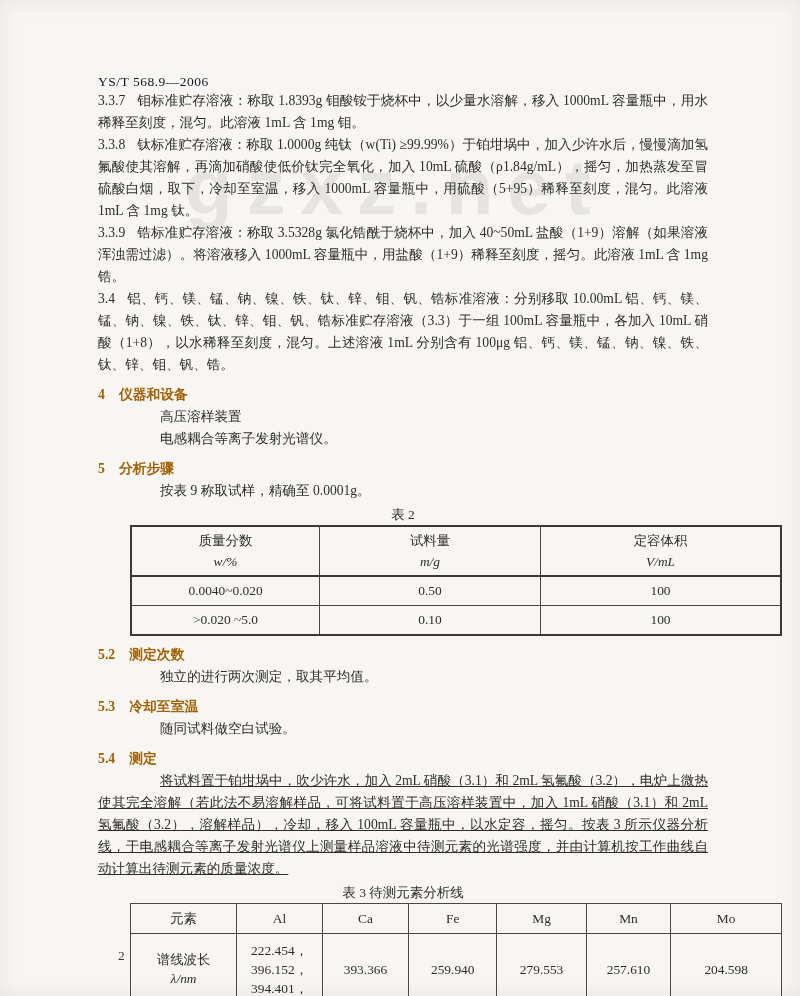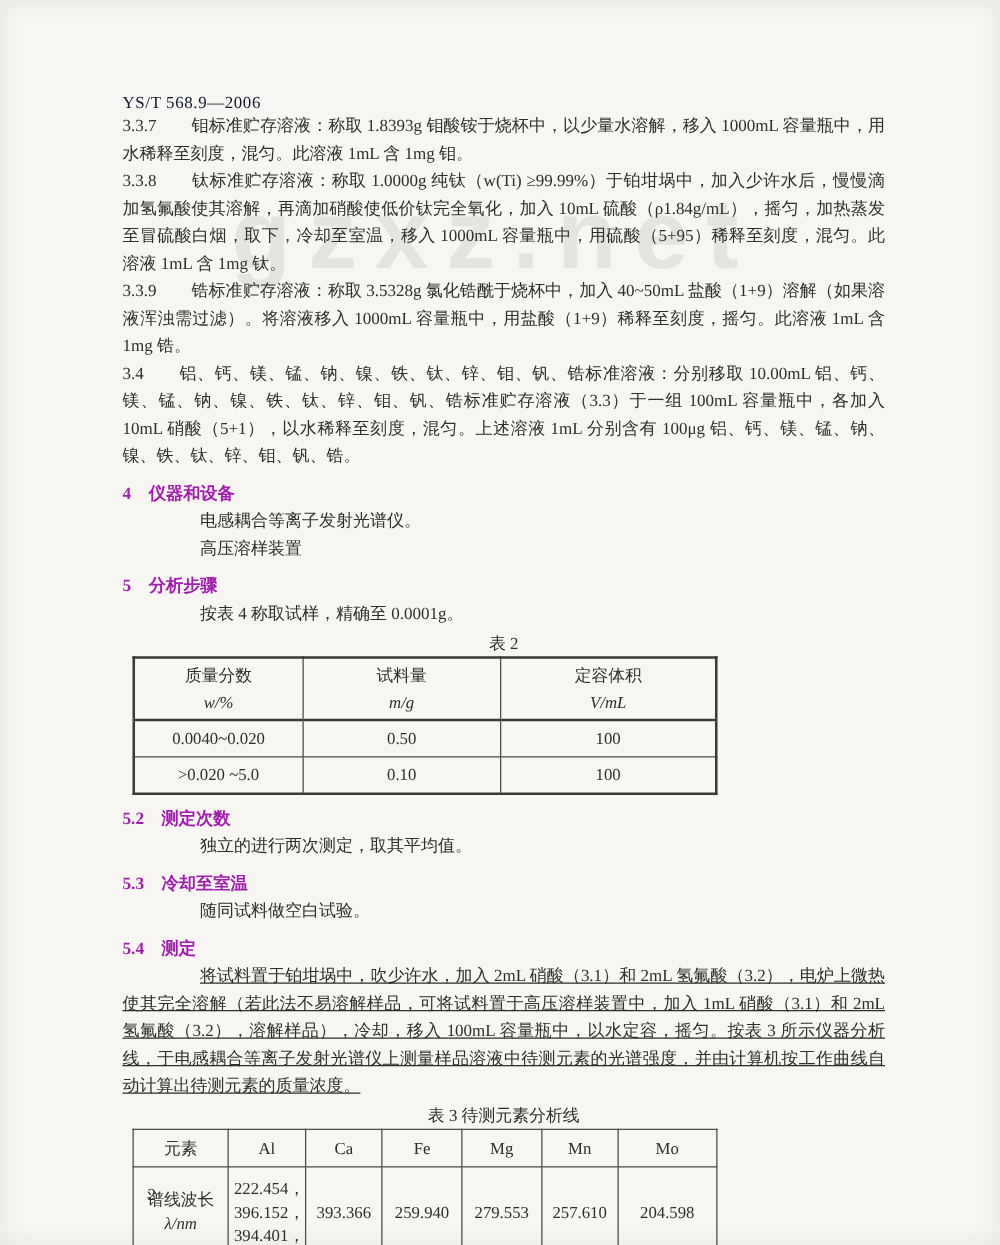--- a/index.html
+++ b/index.html
@@ -30,31 +30,31 @@
   .body-text{
     font-size:13.6px;
     line-height:22px;
     text-align:justify;
   }
   p.numbered{
     margin:0;
     text-indent:0;
   }
   p.numbered .pnum{
-    margin-right:28px;
+    margin-right:12px;
     white-space:nowrap;
   }
   .first-para{margin-top:18px;}
   .heading{
     margin:8px 0 0 0;
     font-family:"Liberation Sans","DejaVu Sans",sans-serif;
     font-weight:bold;
     font-size:13.8px;
     line-height:22px;
-    color:#a21caf;
+    color:#a16207;
   }
   .heading .hnum{margin-right:14px;font-family:"Liberation Serif","DejaVu Serif",serif;font-weight:bold;}
   .indent-item{
     margin:0;
     padding-left:62px;
     line-height:22px;
   }
   p.sub-body{
     margin:0;
     text-indent:62px;
@@ -62,22 +62,22 @@
   }
   .tbl-caption{
     text-align:center;
     font-size:13.5px;
     line-height:20px;
     margin-top:3px;
     font-family:Liberation Serif, serif;
   }
   table.doc-table{
     border-collapse:collapse;
-    margin-left:8px;
-    width:468px;
+    margin-left:32px;
+    width:652px;
     font-size:13.4px;
     table-layout:fixed;
   }
   table.doc-table td{
     text-align:center;
     padding:2px 4px;
     border:1px solid #4a4845;
     vertical-align:middle;
   }
   table#table2{border:2px solid #3b3936;}
@@ -123,30 +123,30 @@
     <div class="doc-header">YS/T 568.9—2006</div>
 
     <div class="body-text">
 
       <p class="numbered first-para"><span class="pnum">3.3.7</span><span>钼标准贮存溶液：称取 1.8393g 钼酸铵于烧杯中，以少量水溶解，移入 1000mL 容量瓶中，用水稀释至刻度，混匀。此溶液 1mL 含 1mg 钼。</span></p>
 
       <p class="numbered"><span class="pnum">3.3.8</span><span>钛标准贮存溶液：称取 1.0000g 纯钛（w(Ti) ≥99.99%）于铂坩埚中，加入少许水后，慢慢滴加氢氟酸使其溶解，再滴加硝酸使低价钛完全氧化，加入 10mL 硫酸（ρ1.84g/mL），摇匀，加热蒸发至冒硫酸白烟，取下，冷却至室温，移入 1000mL 容量瓶中，用硫酸（5+95）稀释至刻度，混匀。此溶液 1mL 含 1mg 钛。</span></p>
 
       <p class="numbered"><span class="pnum">3.3.9</span><span>锆标准贮存溶液：称取 3.5328g 氯化锆酰于烧杯中，加入 40~50mL 盐酸（1+9）溶解（如果溶液浑浊需过滤）。将溶液移入 1000mL 容量瓶中，用盐酸（1+9）稀释至刻度，摇匀。此溶液 1mL 含 1mg 锆。</span></p>
 
-      <p class="numbered"><span class="pnum">3.4</span><span>铝、钙、镁、锰、钠、镍、铁、钛、锌、钼、钒、锆标准溶液：分别移取 10.00mL 铝、钙、镁、锰、钠、镍、铁、钛、锌、钼、钒、锆标准贮存溶液（3.3）于一组 100mL 容量瓶中，各加入 10mL 硝酸（5+1），以水稀释至刻度，混匀。上述溶液 1mL 分别含有 100μg 铝、钙、镁、锰、钠、镍、铁、钛、锌、钼、钒、锆。</span></p>
+      <p class="numbered"><span class="pnum">3.4</span><span>铝、钙、镁、锰、钠、镍、铁、钛、锌、钼、钒、锆标准溶液：分别移取 10.00mL 铝、钙、镁、锰、钠、镍、铁、钛、锌、钼、钒、锆标准贮存溶液（3.3）于一组 100mL 容量瓶中，各加入 10mL 硝酸（1+8），以水稀释至刻度，混匀。上述溶液 1mL 分别含有 100μg 铝、钙、镁、锰、钠、镍、铁、钛、锌、钼、钒、锆。</span></p>
 
       <p class="heading"><span class="hnum">4</span><span>仪器和设备</span></p>
 
+      <p class="indent-item">高压溶样装置</p>
       <p class="indent-item">电感耦合等离子发射光谱仪。</p>
-      <p class="indent-item">高压溶样装置</p>
 
       <p class="heading"><span class="hnum">5</span><span>分析步骤</span></p>
 
-      <p class="indent-item">按表 4 称取试样，精确至 0.0001g。</p>
+      <p class="indent-item">按表 9 称取试样，精确至 0.0001g。</p>
 
       <div class="tbl-caption">表 2</div>
 
       <table class="doc-table" id="table2">
         <colgroup>
             <col style="width:29%">
             <col style="width:34%">
             <col style="width:37%">
           </colgroup>
         <tbody>

